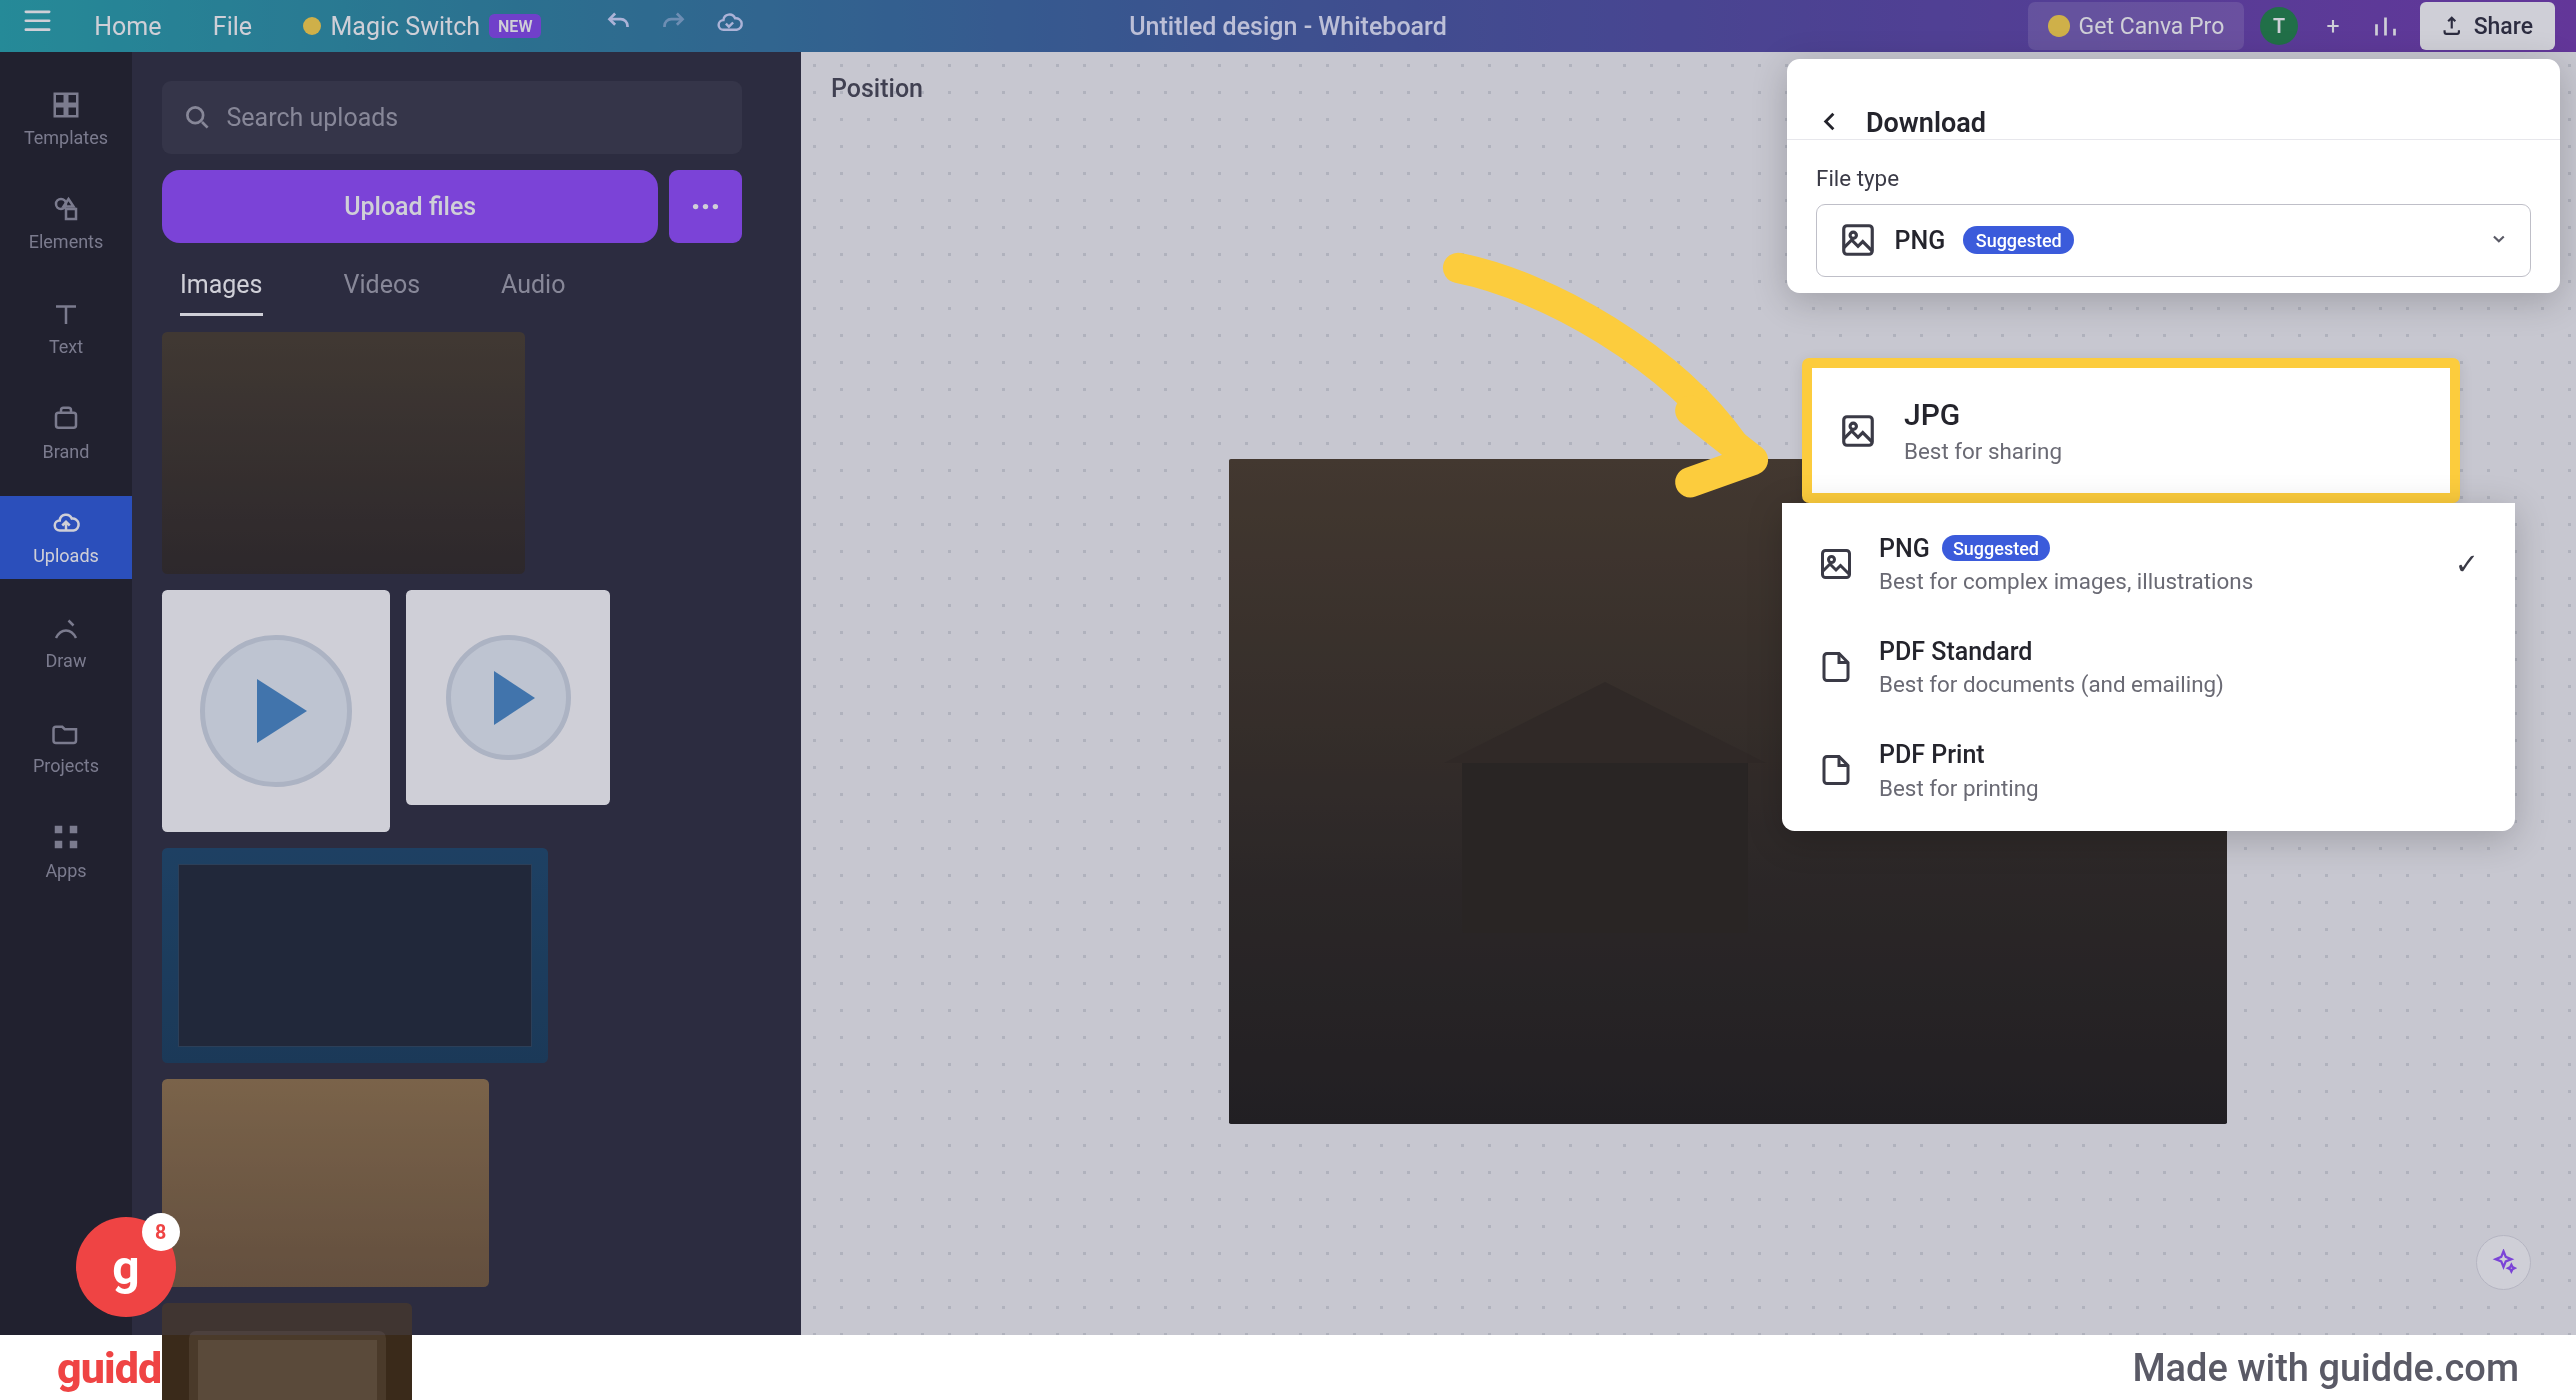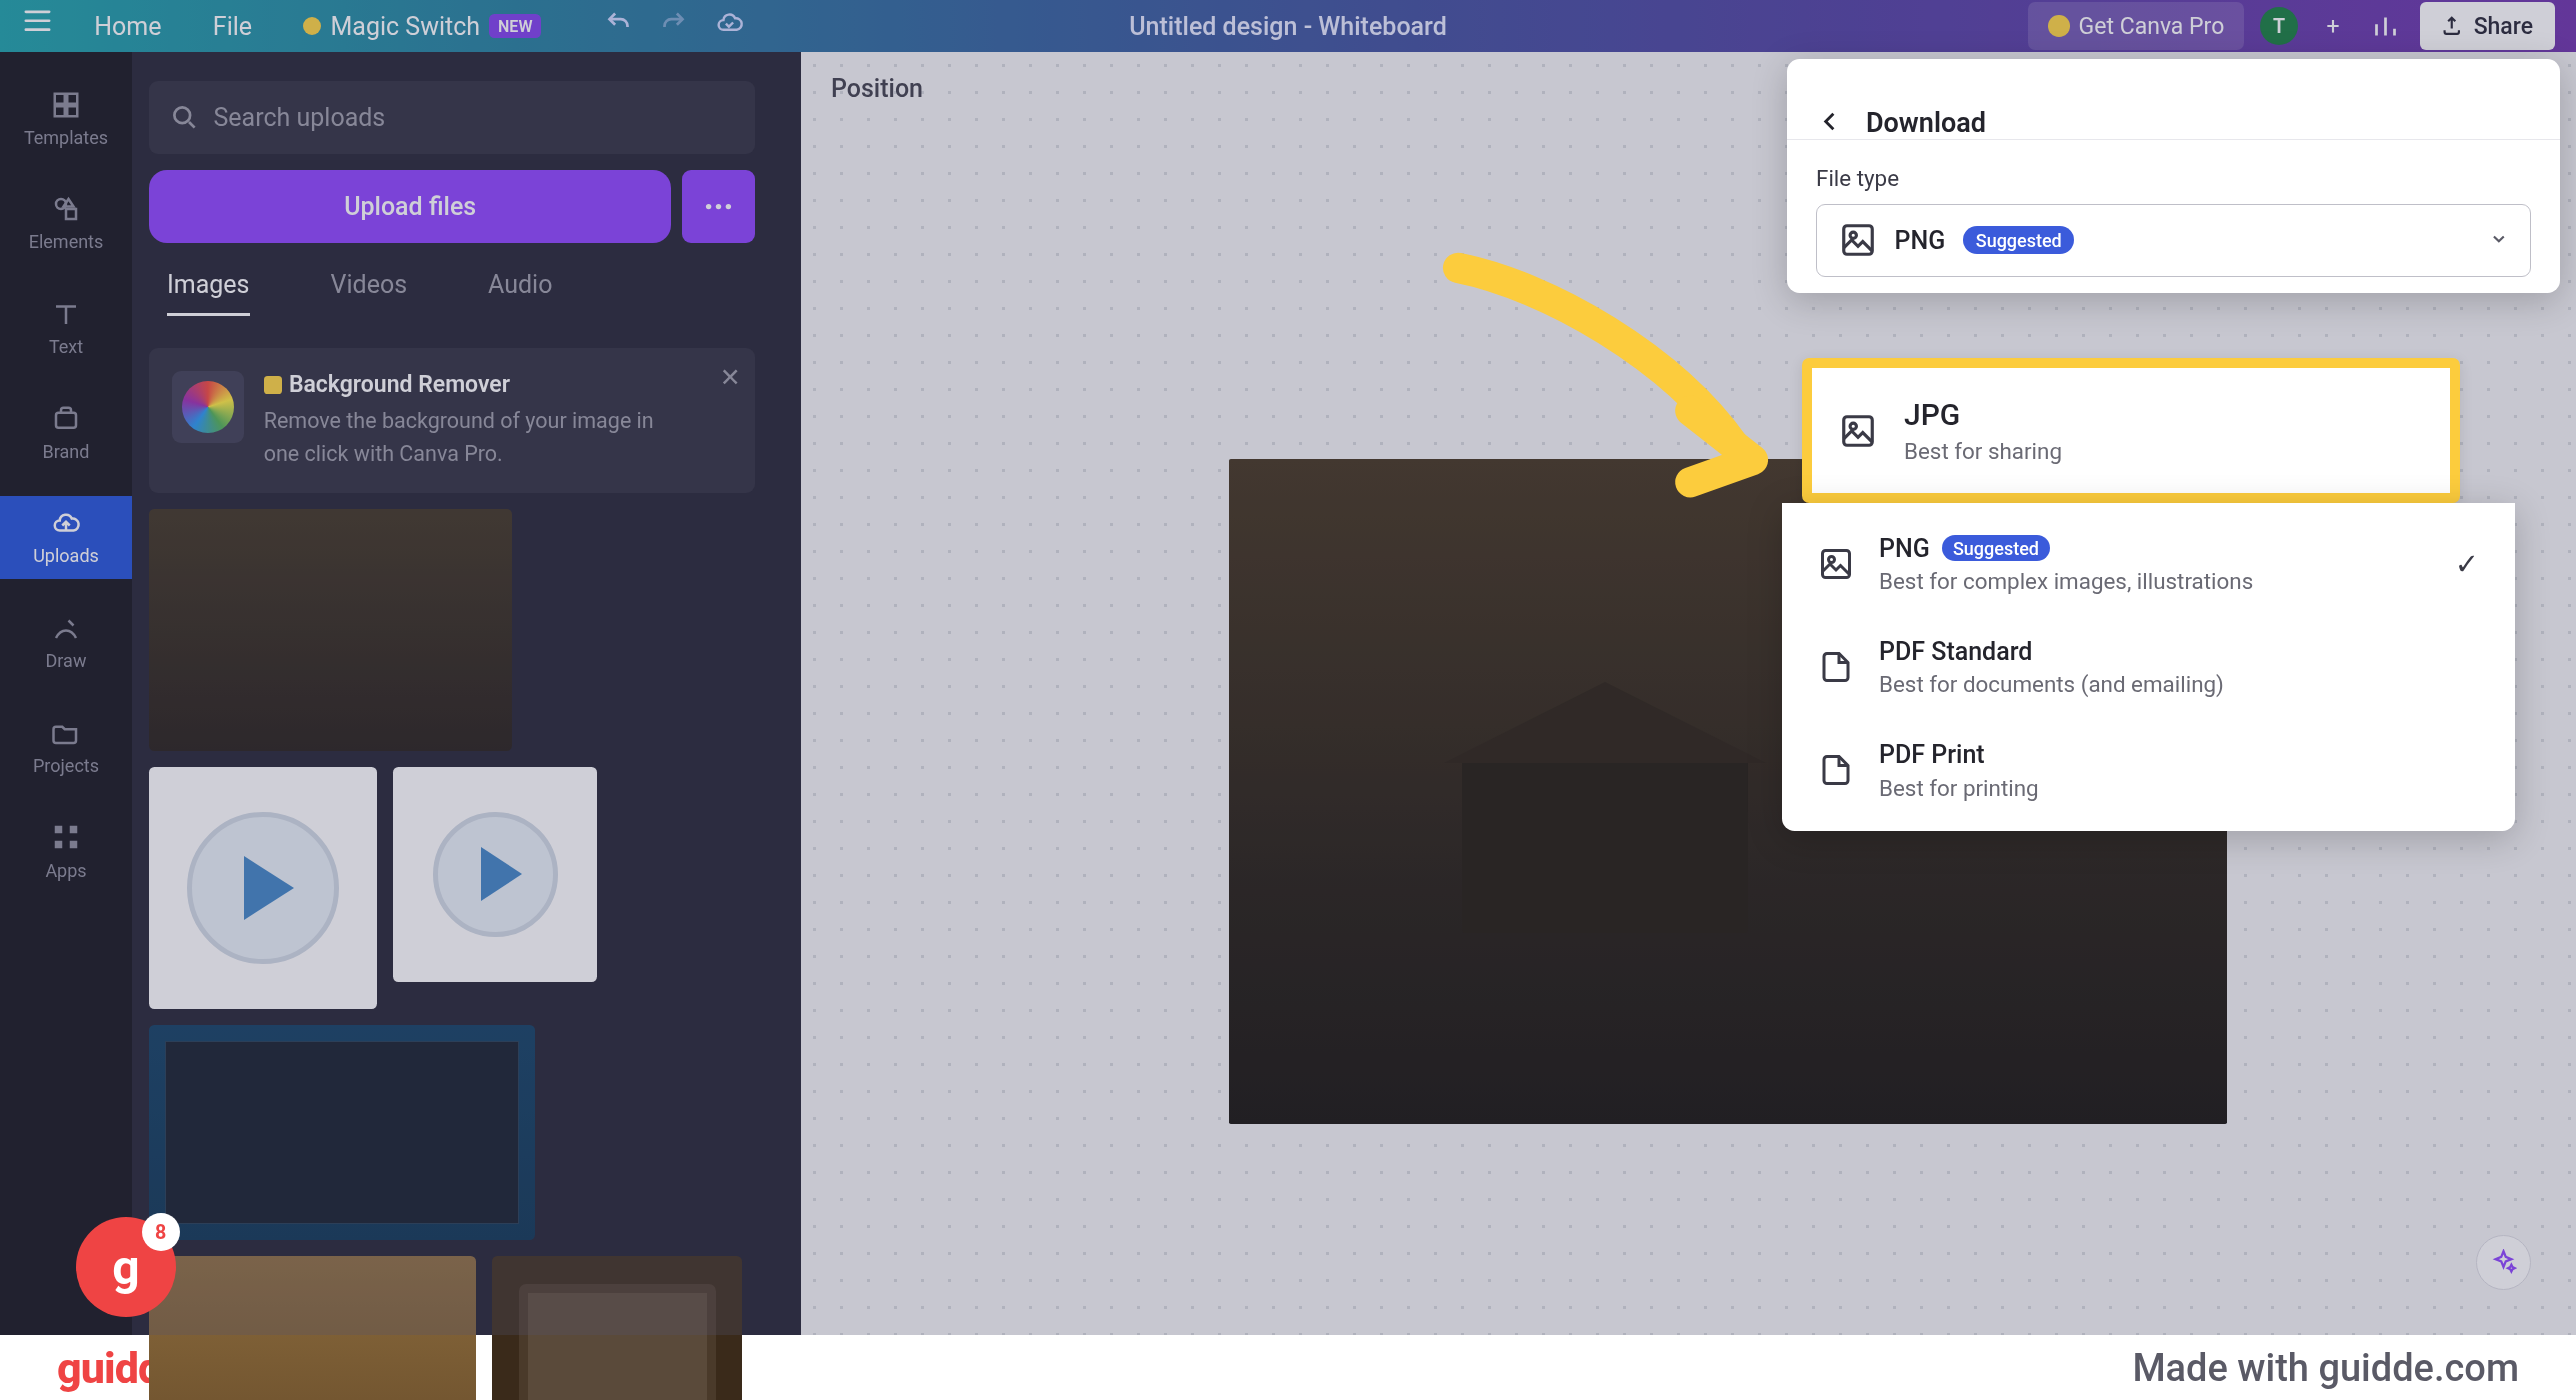--- a/index.html
+++ b/index.html
@@ -27,21 +27,21 @@
 
 .dim{position:absolute;inset:0;background:rgba(82,82,110,.28);pointer-events:none}
 
 
 .rail{position:absolute;left:0;top:52px;width:132px;height:calc(100% - 52px);background:#0e0e17;display:flex;flex-direction:column;align-items:center;padding-top:25px;gap:21.5px}
 .rail-item{width:100%;display:flex;flex-direction:column;align-items:center;gap:7.2px;padding:12.5px 0;color:#8b8b9a;font-size:18px;cursor:pointer}
 .rail-item.active{color:#fff;background:#1d4ed8;border-radius:0}
 .rail-item .ri-icon{width:30px;height:30px}
 
 
-.panel{position:absolute;left:132px;top:52px;width:640px;height:calc(100% - 52px);background:#1e1e2e;padding:29px 17px 0}
+.panel{position:absolute;left:132px;top:52px;width:640px;height:calc(100% - 52px);background:#1e1e2e;padding:29px 30px 0}
 .search{width:100%;height:73px;background:#2a2a3b;border-radius:9px;display:flex;align-items:center;padding:0 21.5px;gap:16px}
 .search input{flex:1;background:none;border:none;outline:none;color:#fff;font-size:25px}
 .search input::placeholder{color:#9c9ca8}
 .upload-row{display:flex;gap:10.7px;margin-top:16px}
 .btn-upload{flex:1;height:73px;background:#8b3dff;color:#fff;border-radius:18px;display:flex;align-items:center;justify-content:center;font-size:25px;font-weight:500;cursor:pointer}
 .btn-upload-more{width:73px;height:73px;background:#8b3dff;border-radius:9px;display:flex;align-items:center;justify-content:center;color:#fff;cursor:pointer}
 .tabs{display:flex;gap:81px;margin-top:27px;padding:0 18px;font-size:25px;color:#9c9ca8}
 .tab{padding-bottom:14.3px;cursor:pointer}
 .tab.active{color:#fff;border-bottom:3.6px solid #fff}
 .promo{margin-top:32px;background:#2a2a3b;border-radius:9px;padding:23px;position:relative;display:flex;gap:19.7px}
@@ -261,33 +261,20 @@
             <circle cx="15" cy="4" r="3"></circle>
             <circle cx="26" cy="4" r="3"></circle>
           </svg>
       </div>
     </div>
     <div class="tabs">
       <div class="tab active">Images</div>
       <div class="tab">Videos</div>
       <div class="tab">Audio</div>
     </div>
-    <div class="promo">
-      <div class="promo-ico">
-          <div class="circle"></div>
-        </div>
-      <div class="promo-txt">
-        <h4>
-            <span class="crown2"></span>
-            <span>Background Remover</span>
-          </h4>
-        <p>Remove the background of your image in one click with Canva Pro.</p>
-      </div>
-      <div class="close">✕</div>
-    </div>
     <div class="uploads-grid">
       <div class="thumb t1"></div>
       <div class="thumb t2">
           <div class="play">
             <div class="tri"></div>
           </div>
         </div>
       <div class="thumb t3">
           <div class="play">
             <div class="tri"></div>

